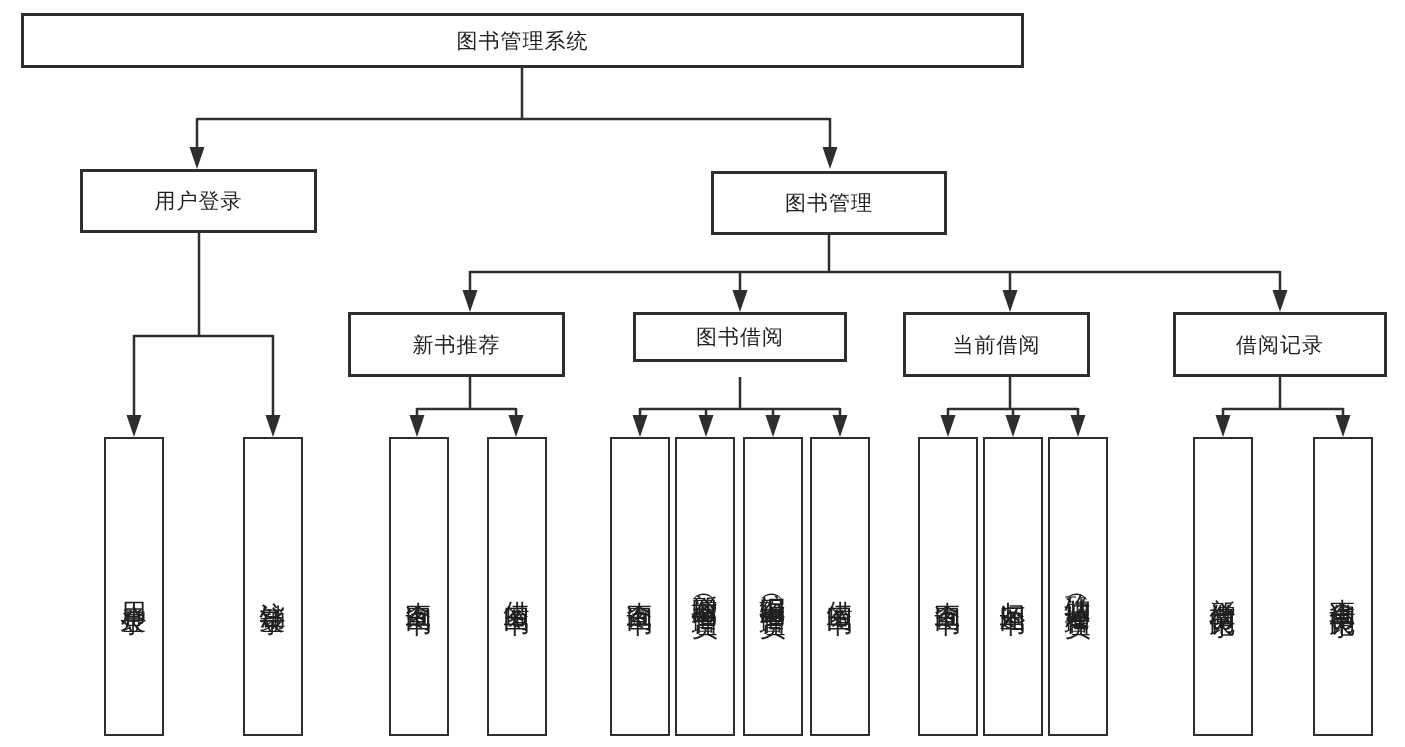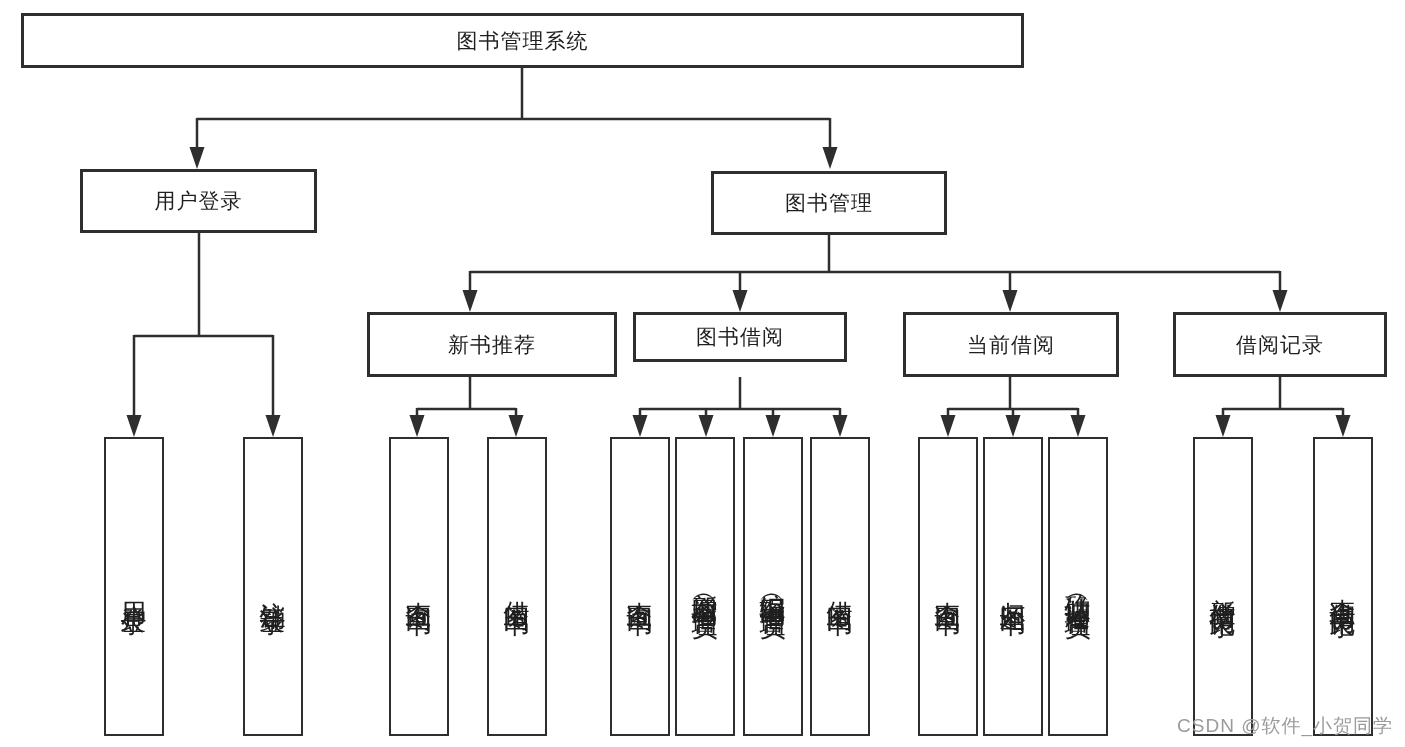--- a/index.html
+++ b/index.html
@@ -72,27 +72,27 @@
     <span>图书管理系统</span>
   </div>
 
   <div class="box" style="left:80px; top:169px; width:237px; height:64px;">
     <span>用户登录</span>
   </div>
   <div class="box" style="left:711px; top:171px; width:236px; height:64px;">
     <span>图书管理</span>
   </div>
 
-  <div class="box" style="left:367px; top:312px; width:250px; height:65px;">
+  <div class="box" style="left:348px; top:312px; width:217px; height:65px;">
     <span>新书推荐</span>
   </div>
   <div class="box" style="left:633px; top:312px; width:214px; height:50px;">
     <span>图书借阅</span>
   </div>
-  <div class="box" style="left:903px; top:312px; width:216px; height:65px;">
+  <div class="box" style="left:903px; top:312px; width:187px; height:65px;">
     <span>当前借阅</span>
   </div>
   <div class="box" style="left:1173px; top:312px; width:214px; height:65px;">
     <span>借阅记录</span>
   </div>
 
   <div class="box leaf" style="left:104px;">
     <span>用户登录</span>
   </div>
   <div class="box leaf" style="left:243px;">
@@ -125,15 +125,14 @@
   <div class="box leaf" style="left:1048px;">
     <span>确认归还（管理员）</span>
   </div>
   <div class="box leaf" style="left:1193px;">
     <span>新增借阅记录</span>
   </div>
   <div class="box leaf" style="left:1313px;">
     <span>查询借阅记录</span>
   </div>
 
-  <div class="watermark">CSDN @软件_小贺同学</div>
 
 </div>
 
 </body></html>

